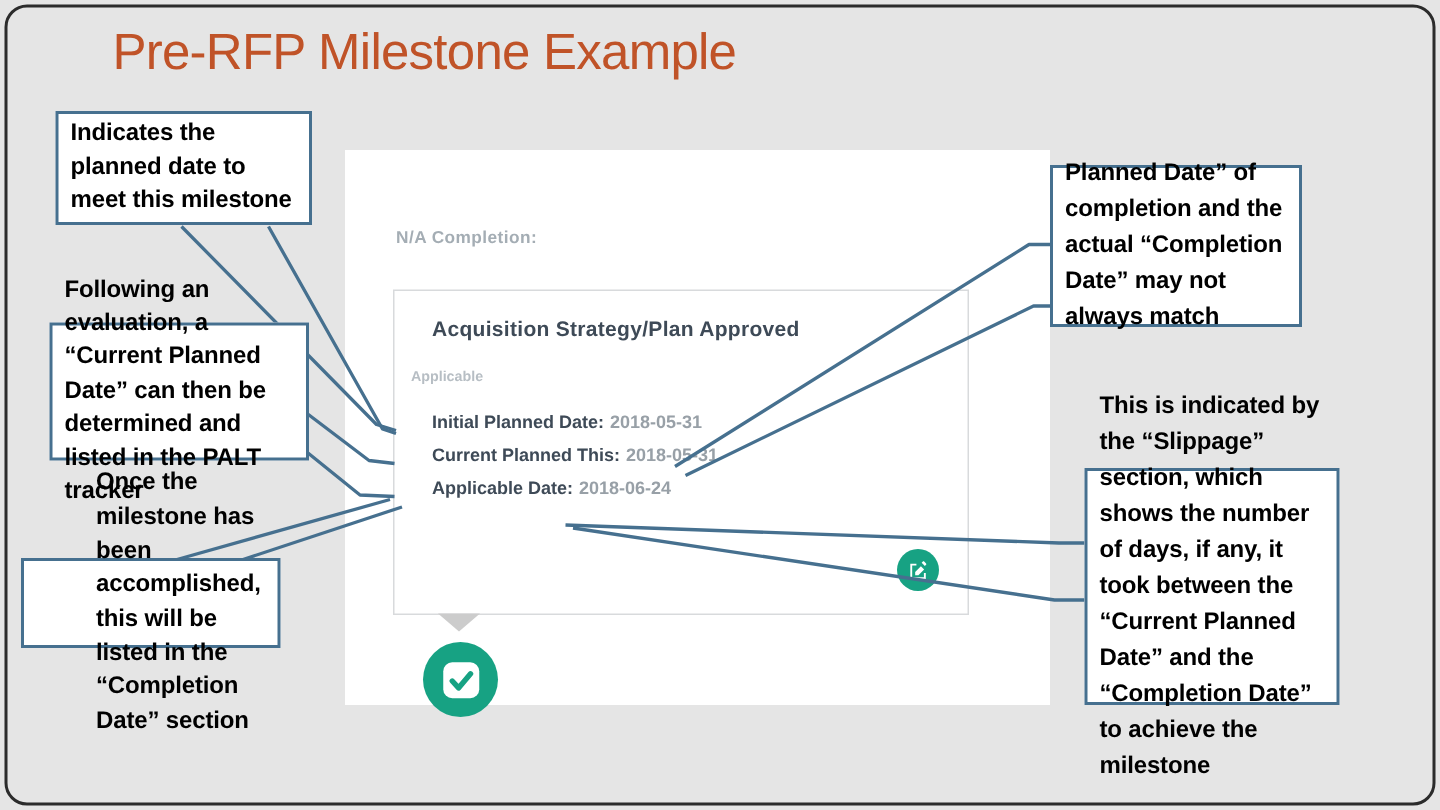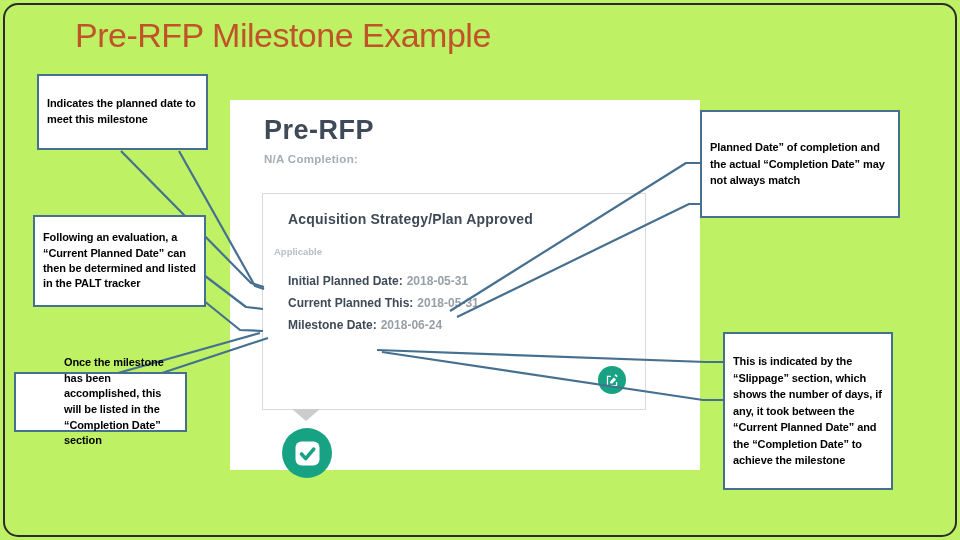--- a/index.html
+++ b/index.html
@@ -1,19 +1,19 @@
 <!DOCTYPE html>
 <html><head>
 <meta charset="utf-8">
 <style>
   * { margin: 0; padding: 0; box-sizing: border-box; }
   html, body { width: 960px; height: 540px; background: #fff; overflow: hidden; }
   body { font-family: "Liberation Sans", sans-serif; position: relative; }
 
-  .slide { position: absolute; inset: 0; background: #bef264; }
+  .slide { position: absolute; inset: 0; background: #e5e5e5; }
 
   .frame {
     position: absolute; inset: 3px;
     border: 2.5px solid #2b2b2b; border-radius: 15px;
     pointer-events: none; z-index: 40;
   }
 
   .title {
     position: absolute; left: 75px; top: 16px; width: 600px;
     font-size: 34px; font-weight: 400; color: #c05328;
@@ -65,53 +65,52 @@
   }
 
   
   .connectors { position: absolute; inset: 0; width: 960px; height: 540px; z-index: 10; pointer-events: none; }
   .connectors polyline { fill: none; stroke: #46708f; stroke-width: 2.2; stroke-linejoin: round; }
 
   
   .callout {
     position: absolute; background: #fff; border: 2px solid #46708f;
     display: flex; align-items: center; z-index: 20;
-    font-size: 11px; font-weight: 700; color: #000; line-height: 1.42;
+    font-size: 16px; font-weight: 700; color: #000; line-height: 1.42;
     letter-spacing: -0.1px; padding: 4px 6px 4px 8px;
   }
   #co-top-left     { left: 37px;  top: 74px;  width: 171px; height: 76px; }
   #co-mid-left     { left: 14px;  top: 215px; width: 173px; height: 92px; line-height: 1.4; margin-left: 19px; }
   #co-bottom-left  { left: 14px;  top: 372px; width: 173px; height: 60px; padding-left: 48px; }
-  #co-top-right    { left: 700px; top: 110px; width: 200px; height: 108px; line-height: 1.5; }
-  #co-bottom-right { left: 723px; top: 332px; width: 170px; height: 158px; line-height: 1.5; }
+  #co-top-right    { left: 700px; top: 110px; width: 168px; height: 108px; line-height: 1.5; }
+  #co-bottom-right { left: 723px; top: 312px; width: 170px; height: 158px; line-height: 1.5; }
 </style>
 </head>
 <body>
 
 <div class="slide">
 
   <h1 class="title">Pre-RFP Milestone Example</h1>
 
   <div class="app">
-    <div class="app-heading">Pre-RFP</div>
     <div class="app-subheading">N/A Completion:</div>
 
     <div class="card">
       <div class="card-title">Acquisition Strategy/Plan Approved</div>
       <div class="card-status">Applicable</div>
 
       <div class="card-fields">
         <div class="field-row">
           <span class="field-label">Initial Planned Date:</span><span class="field-value">2018-05-31</span>
         </div>
         <div class="field-row">
           <span class="field-label">Current Planned This:</span><span class="field-value">2018-05-31</span>
         </div>
         <div class="field-row">
-          <span class="field-label">Milestone Date:</span><span class="field-value">2018-06-24</span>
+          <span class="field-label">Applicable Date:</span><span class="field-value">2018-06-24</span>
         </div>
       </div>
 
       <div class="edit-btn">
         <span style="display:flex">
           <svg width="15" height="15" viewBox="0 0 24 24">
             <path d="M19.8 4.2l-2-2c-.4-.4-1-.4-1.4 0l-1.3 1.3 3.4 3.4 1.3-1.3c.4-.4.4-1 0-1.4z" fill="#fff"></path>
             <path d="M8.2 13.4l6.1-6.1 3.4 3.4-6.1 6.1H8.2v-3.4z" fill="#fff"></path>
             <path d="M17.5 14.5V19H5V6.5h4.5v-2H3V21h16.5v-6.5h-2z" fill="#fff"></path>
           </svg>

